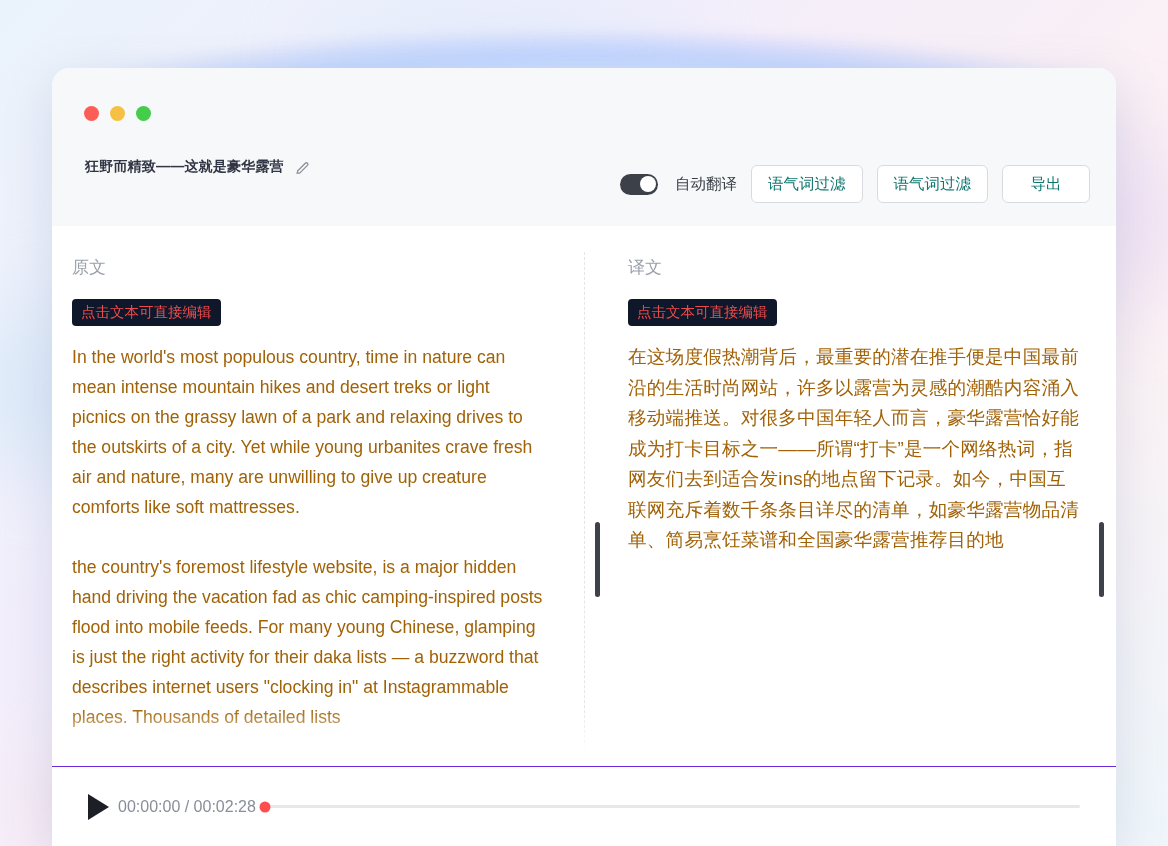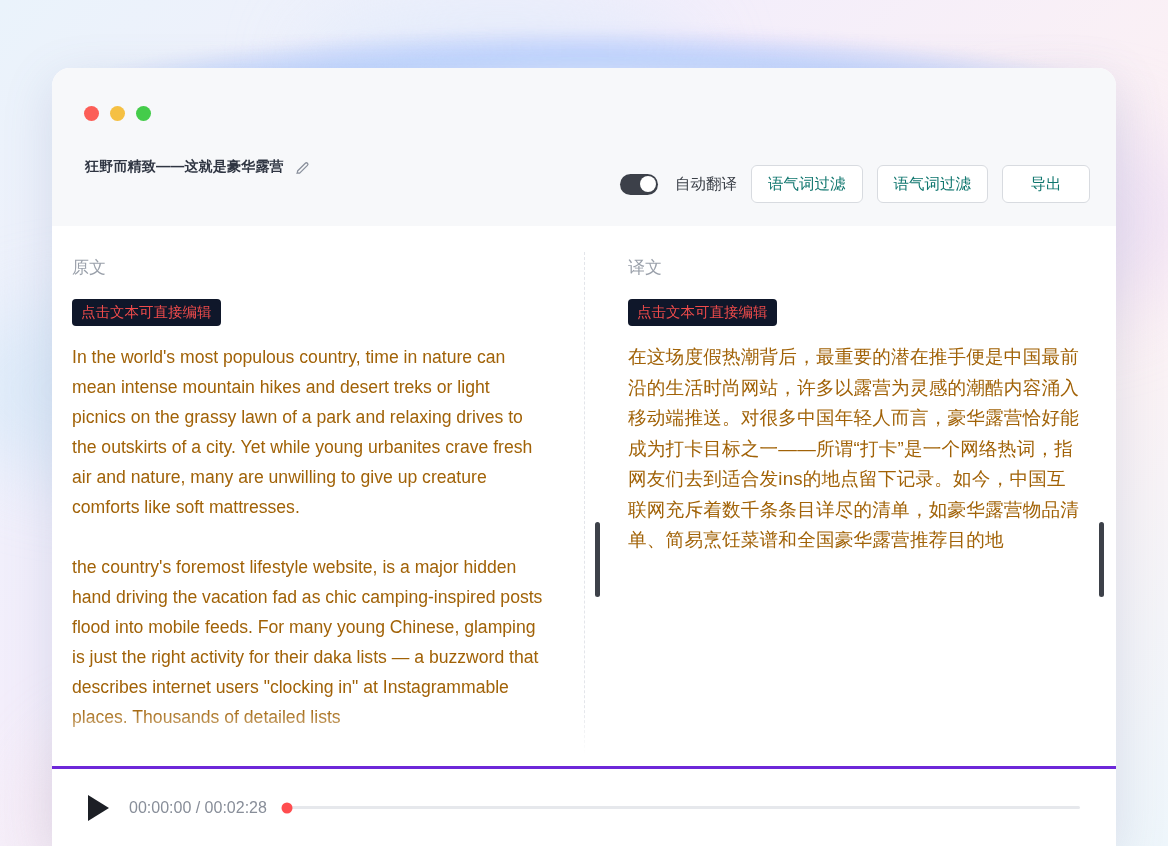--- a/index.html
+++ b/index.html
@@ -135,24 +135,24 @@
 
   .fade {
     position: absolute; left: 0; right: 0; bottom: 0; height: 58px;
     background: linear-gradient(to bottom, rgba(255,255,255,0), #ffffff 78%);
     pointer-events: none;
   }
 
   .player {
     height: 80px;
     background: #fff;
-    border-top: 3px solid #6d28d9;
+    border-top: 1px solid #6d28d9;
     display: flex; align-items: center;
     padding: 0 32px;
-    gap: 20px;
+    gap: 9px;
   }
   .play-btn {
     width: 0; height: 0;
     border-left: 21px solid #1c1f25;
     border-top: 13px solid transparent;
     border-bottom: 13px solid transparent;
     cursor: pointer;
     margin-left: 4px;
   }
   .time { font-size: 16px; color: #888e99; white-space: nowrap; }

